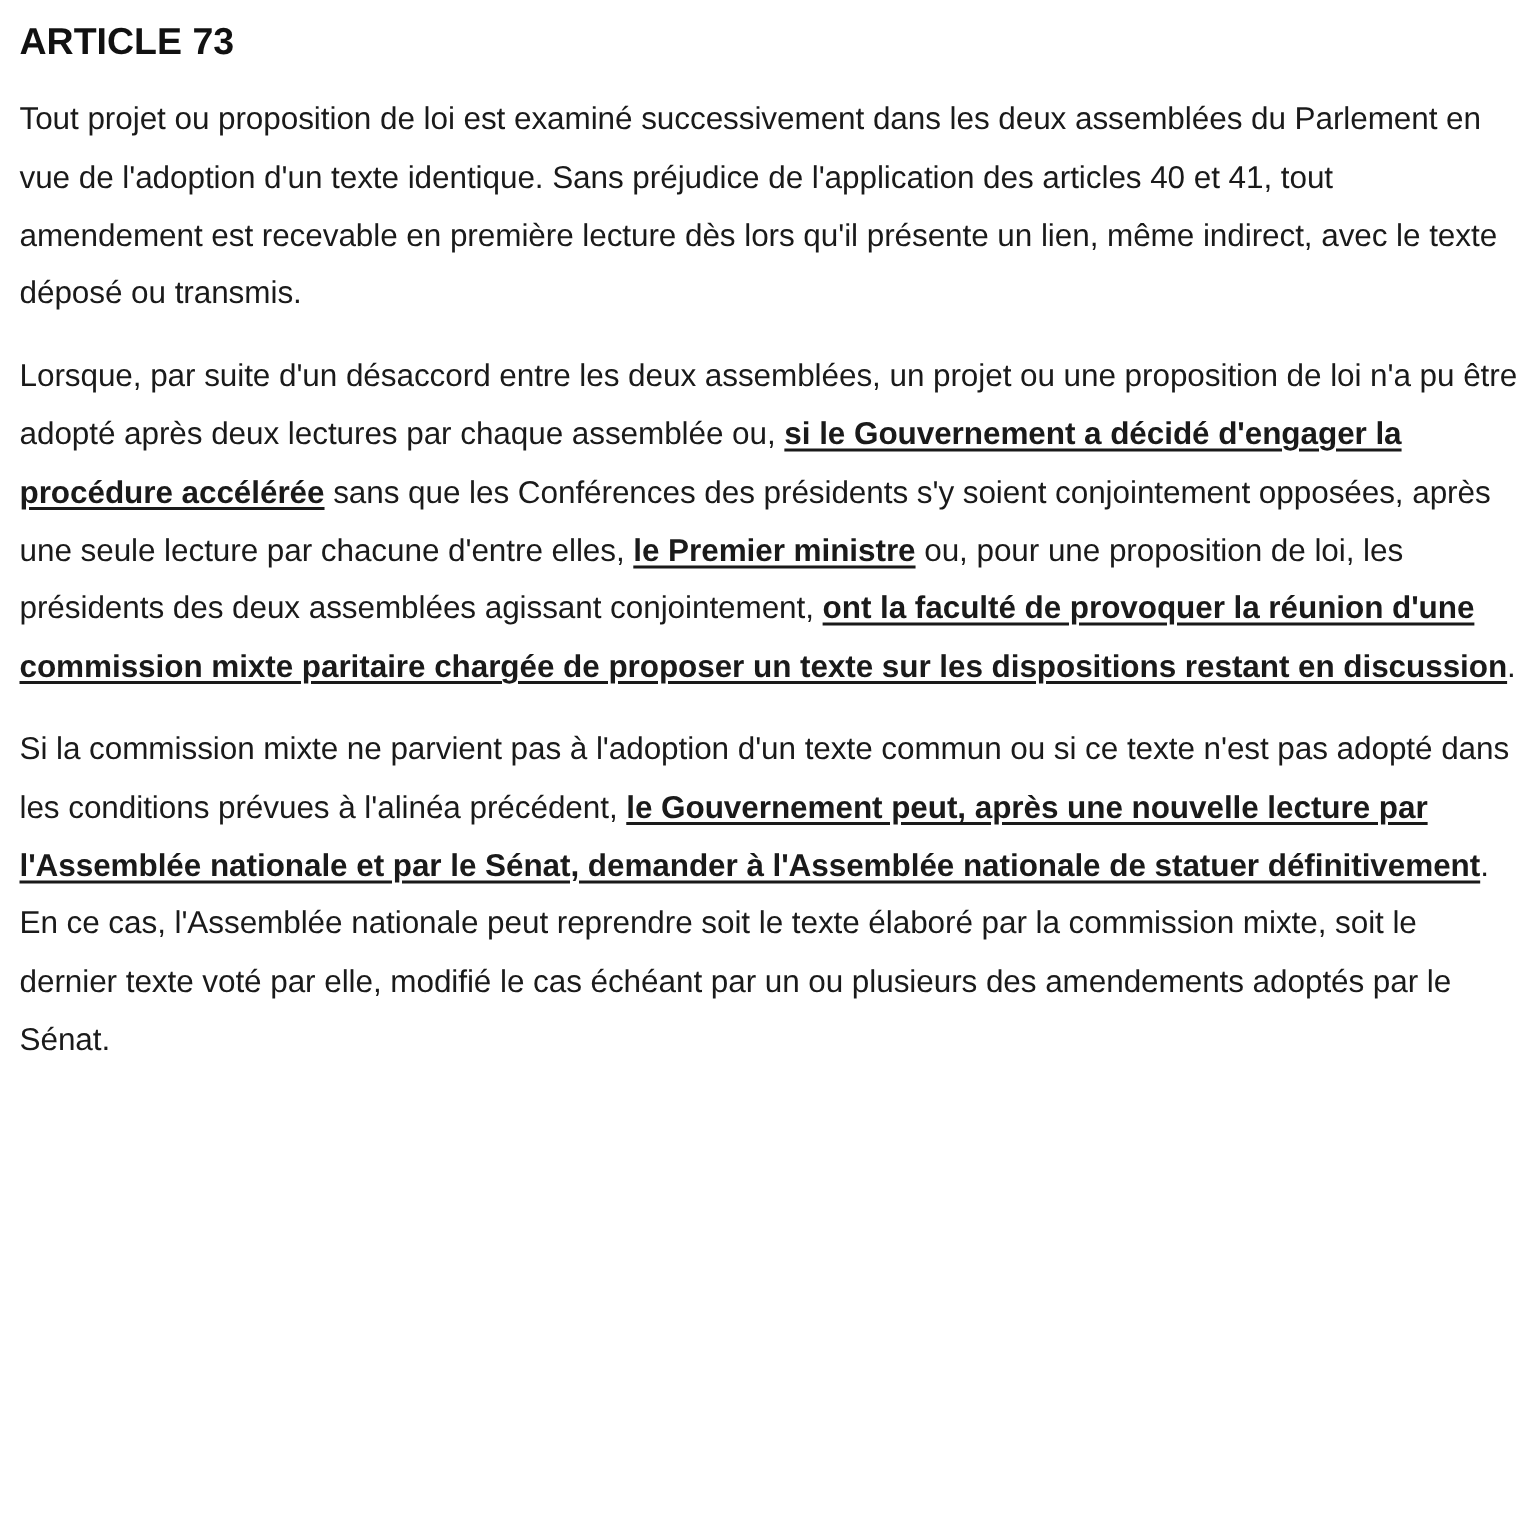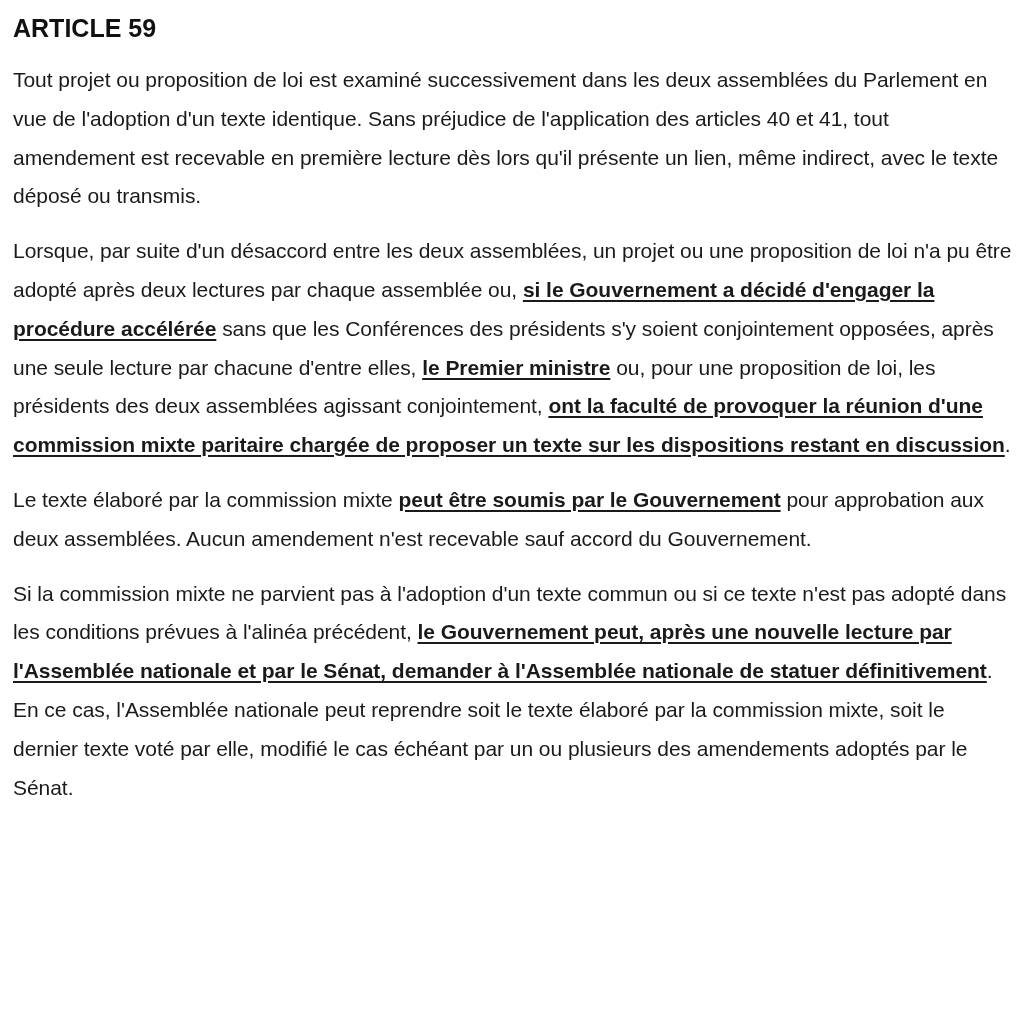--- a/index.html
+++ b/index.html
@@ -34,30 +34,27 @@
       font-weight: bold;
       text-decoration: underline;
       text-decoration-thickness: 2px;
       text-underline-offset: 3px;
     }
   </style>
 </head>
 <body>
 
 <div class="page">
-  <div class="title">ARTICLE 59</div>
+  <div class="title">ARTICLE 73</div>
 
   <p class="para">
     <span>Tout projet ou proposition de loi est examiné successivement dans les deux assemblées du Parlement en vue de l'adoption d'un texte identique. Sans préjudice de l'application des articles 40 et 41, tout amendement est recevable en première lecture dès lors qu'il présente un lien, même indirect, avec le texte déposé ou transmis.</span>
   </p>
 
   <p class="para">
     <span>Lorsque, par suite d'un désaccord entre les deux assemblées, un projet ou une proposition de loi n'a pu être adopté après deux lectures par chaque assemblée ou, </span><span class="hl">si le Gouvernement a décidé d'engager la procédure accélérée</span><span> sans que les Conférences des présidents s'y soient conjointement opposées, après une seule lecture par chacune d'entre elles, </span><span class="hl">le Premier ministre</span><span> ou, pour une proposition de loi, les présidents des deux assemblées agissant conjointement, </span><span class="hl">ont la faculté de provoquer la réunion d'une commission mixte paritaire chargée de proposer un texte sur les dispositions restant en discussion</span><span>.</span>
   </p>
 
-  <p class="para">
-    <span>Le texte élaboré par la commission mixte </span><span class="hl">peut être soumis par le Gouvernement</span><span> pour approbation aux deux assemblées. Aucun amendement n'est recevable sauf accord du Gouvernement.</span>
-  </p>
 
   <p class="para">
     <span>Si la commission mixte ne parvient pas à l'adoption d'un texte commun ou si ce texte n'est pas adopté dans les conditions prévues à l'alinéa précédent, </span><span class="hl">le Gouvernement peut, après une nouvelle lecture par l'Assemblée nationale et par le Sénat, demander à l'Assemblée nationale de statuer définitivement</span><span>. En ce cas, l'Assemblée nationale peut reprendre soit le texte élaboré par la commission mixte, soit le dernier texte voté par elle, modifié le cas échéant par un ou plusieurs des amendements adoptés par le Sénat.</span>
   </p>
 </div>
 
 </body></html>

